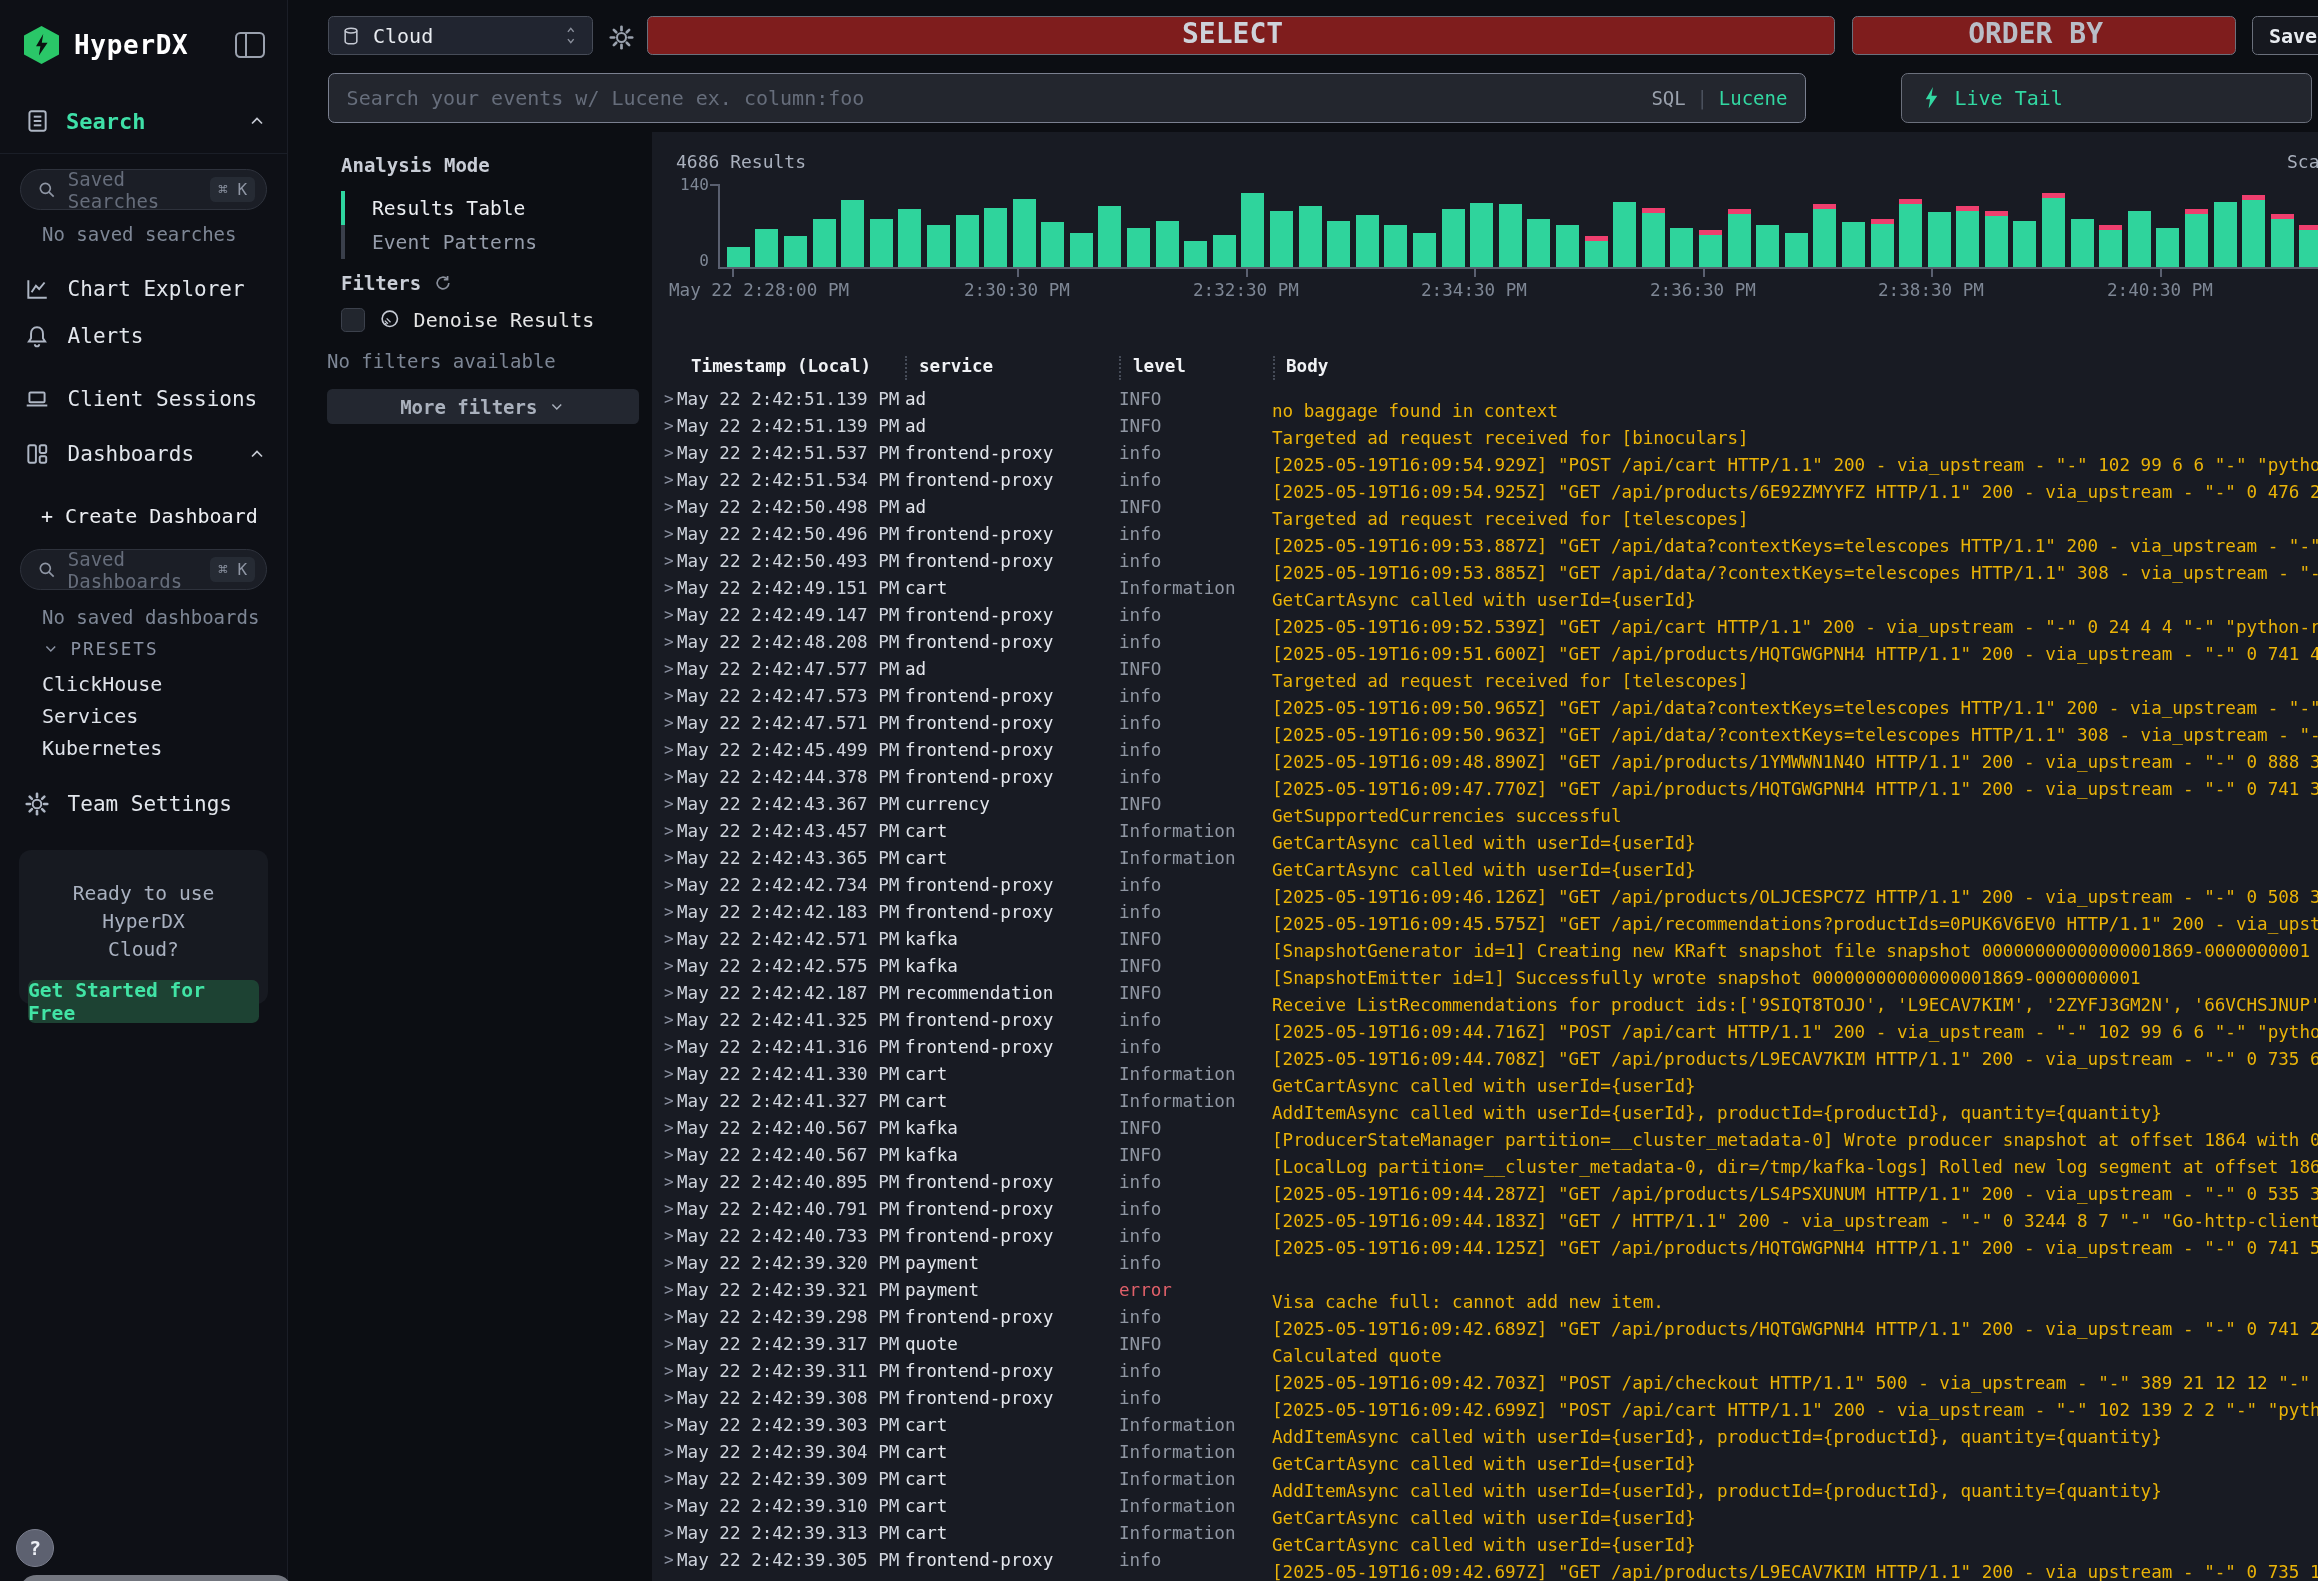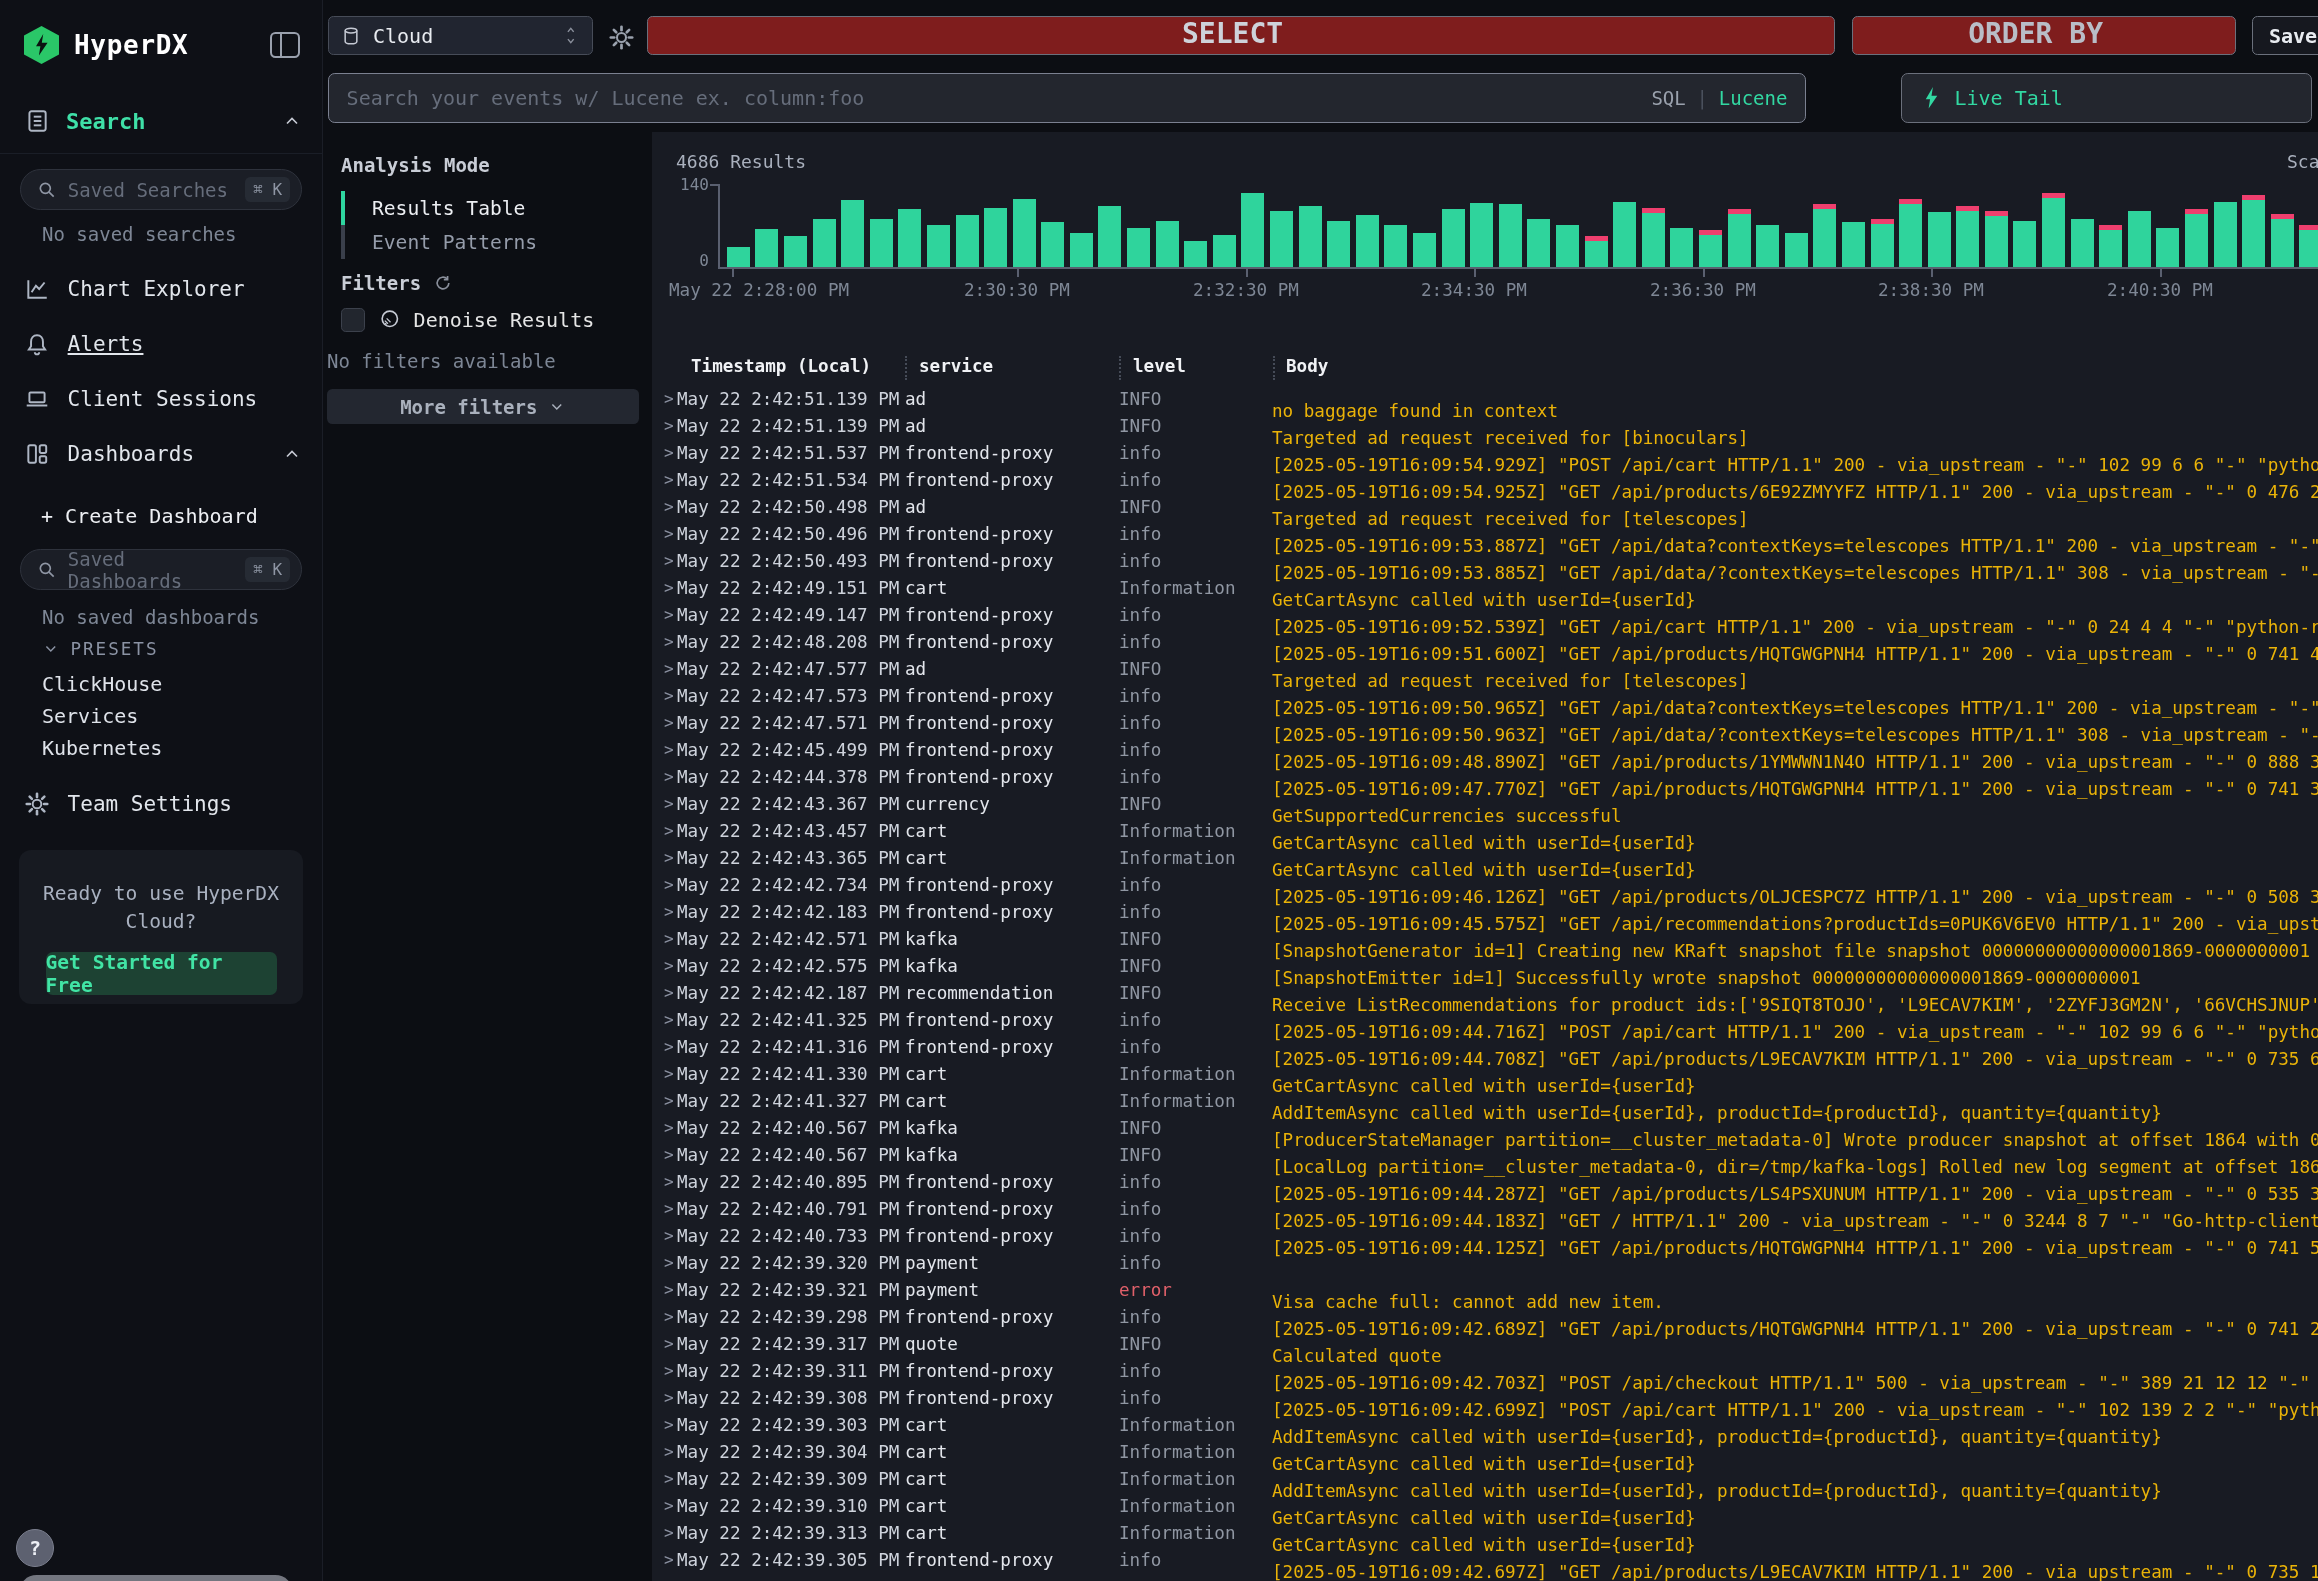--- a/index.html
+++ b/index.html
@@ -3,21 +3,21 @@
 <meta charset="utf-8">
 <style>
   html,body{margin:0;padding:0;background:#0c0e13;}
   *{box-sizing:border-box;}
   .root{position:relative;width:2319px;height:1582px;overflow:hidden;
         background:#0c0e13;color:#e6e9ef;
         font-family:"DejaVu Sans Mono", monospace;}
   svg{display:block;}
 
   
-  .sidebar{position:absolute;left:0;top:0;width:323px;height:1582px;
+  .sidebar{position:absolute;left:0;top:0;width:288px;height:1582px;
            background:#0e1016;border-right:1.4px solid #1b1e27;padding-left:32px;}
   .logo-row{position:absolute;left:24px;top:26px;display:flex;align-items:center;gap:15px;}
   .logo-hex{width:35px;height:38px;background:#2ac768;
             clip-path:polygon(50% 0,100% 25%,100% 75%,50% 100%,0 75%,0 25%);
             display:flex;align-items:center;justify-content:center;}
   .logo-text{font-size:26px;font-weight:bold;color:#ffffff;letter-spacing:0.7px;}
   .collapse-btn{position:absolute;right:21.6px;top:32px;width:30px;height:26px;
                 border:2px solid #9aa1ae;border-radius:5.4px;}
   .collapse-btn::after{content:"";position:absolute;left:8px;top:0;bottom:0;width:2px;background:#9aa1ae;}
   .search-row{position:absolute;left:24px;top:108px;right:20px;display:flex;align-items:center;gap:16px;}
@@ -173,21 +173,21 @@
 
     <div class="nav-item" style="top:276px;">
       <span class="nicon">
         <svg width="26" height="26" viewBox="0 0 24 24" fill="none" stroke="currentColor" stroke-width="1.8">
             <path d="M4 4 v16 h17"></path>
             <polyline points="7 15 11 9 14 12 19 6"></polyline>
           </svg>
       </span>
       <span>Chart Explorer</span>
     </div>
-    <div class="nav-item" style="top:331px;text-decoration:underline;">
+    <div class="nav-item" style="top:323px;">
       <span class="nicon">
         <svg width="26" height="26" viewBox="0 0 24 24" fill="none" stroke="currentColor" stroke-width="1.8">
             <path d="M12 4 c-3.5 0 -5.5 2.5 -5.5 6 v4 l-2 3 h15 l-2 -3 v-4 c0 -3.5 -2 -6 -5.5 -6 z"></path>
             <path d="M10 19.5 a2 2 0 0 0 4 0"></path>
           </svg>
       </span>
       <span>Alerts</span>
     </div>
     <div class="nav-item" style="top:386px;">
       <span class="nicon">

